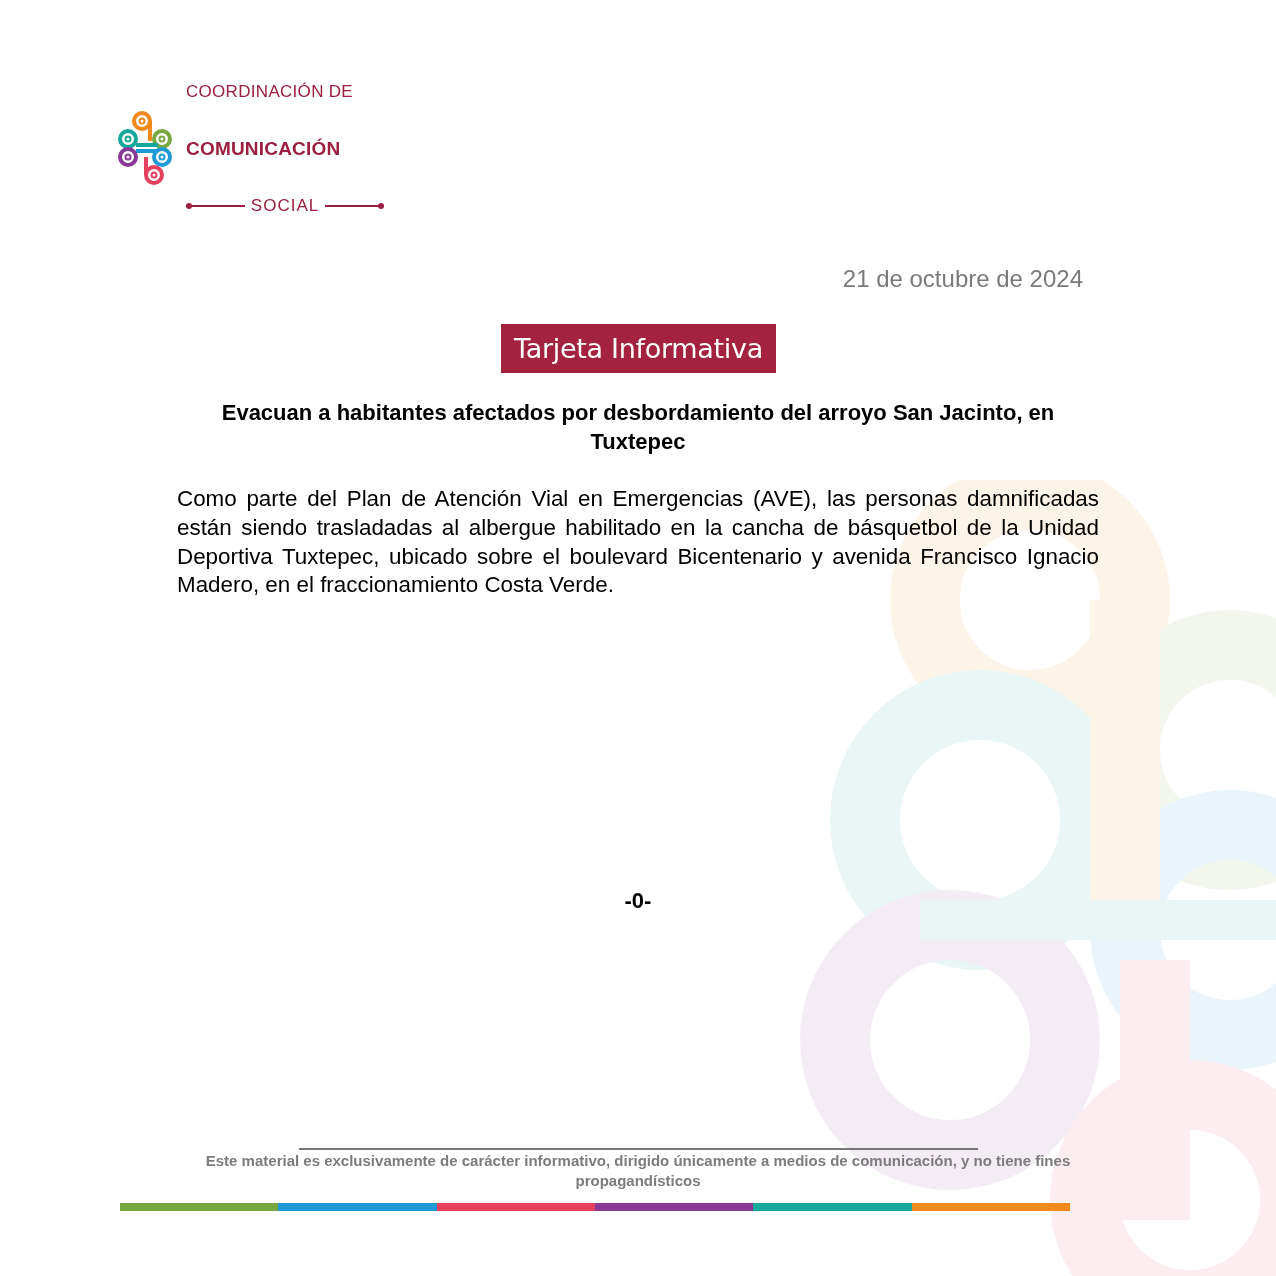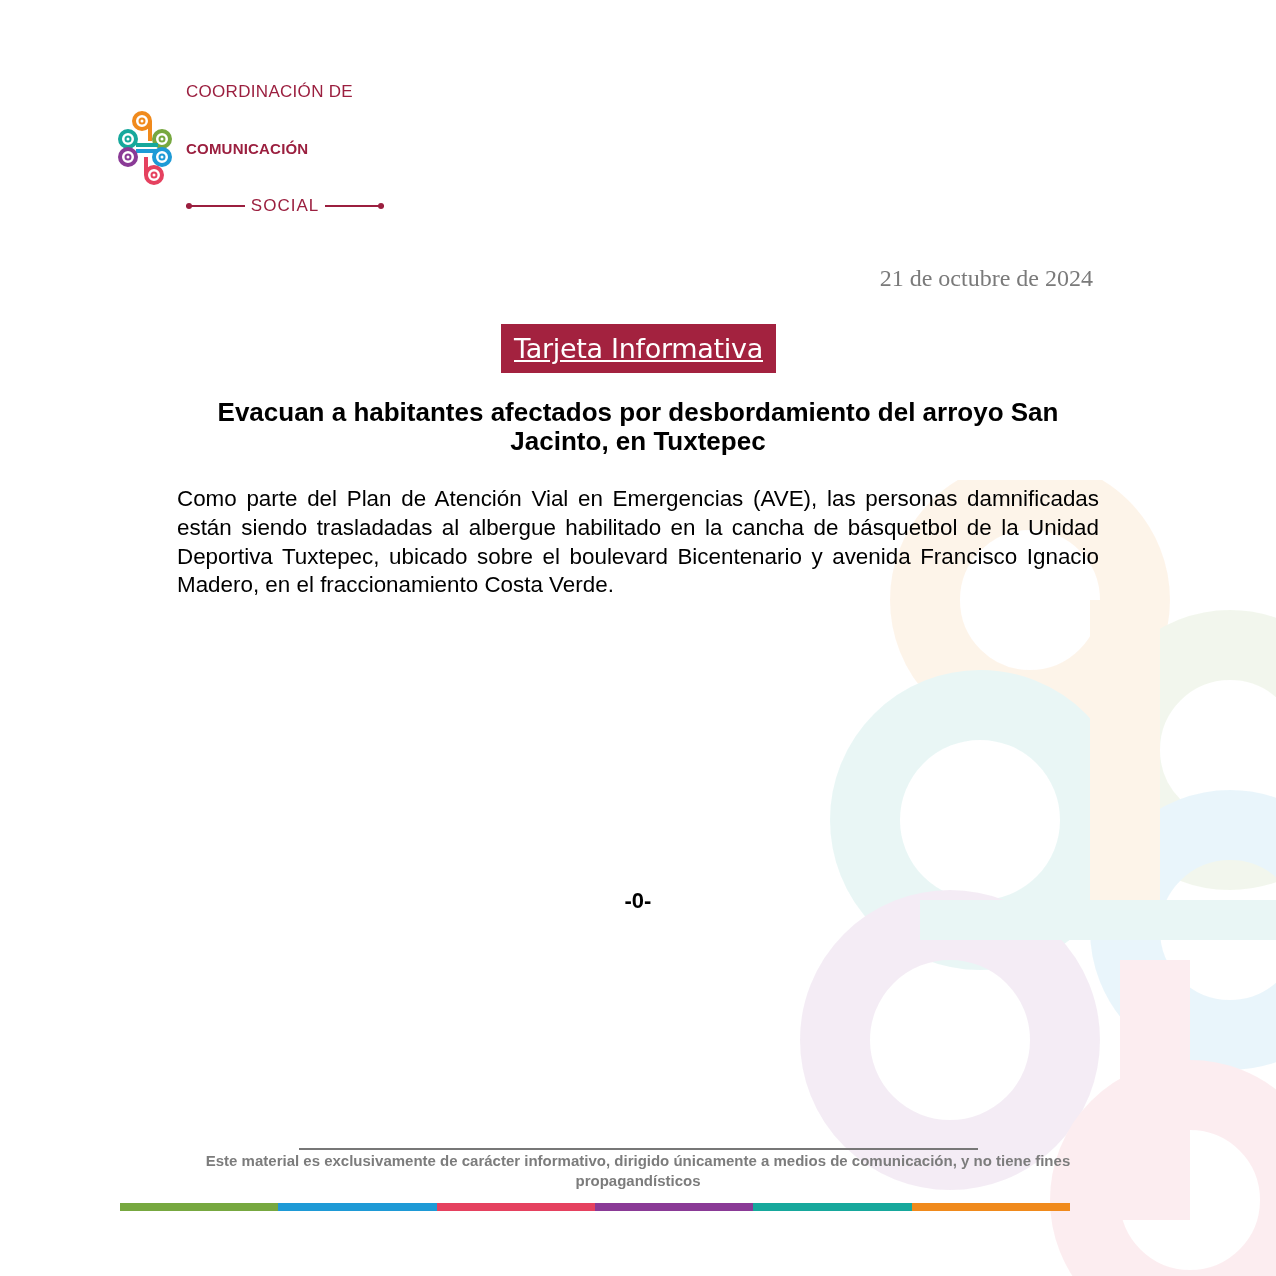--- a/index.html
+++ b/index.html
@@ -7,39 +7,39 @@
       width: 1276px; height: 1276px; position: relative; overflow: hidden;
       background: #ffffff;
       font-family: "Liberation Sans", sans-serif;
       color: #000;
     }
     .watermark { position: absolute; left: 800px; top: 480px; width: 476px; height: 796px; z-index: 0; opacity: 0.09; }
     .logo { position: absolute; left: 118px; top: 82px; display: flex; align-items: center; z-index: 1; }
     .logo-mark { width: 60px; height: 80px; }
     .logo-text { margin-left: 8px; display: flex; flex-direction: column; align-items: flex-start; gap: 35px; }
     .logo-line1 { font-size: 17px; color: #9b1f3f; letter-spacing: 0.3px; line-height: 20px; }
-    .logo-line2 { font-size: 15px; font-weight: bold; color: #9b1f3f; line-height: 24px; letter-spacing: 0.2px; }
+    .logo-line2 { font-size: 19px; font-weight: bold; color: #9b1f3f; line-height: 24px; letter-spacing: 0.2px; }
     .logo-line3 { display: flex; align-items: center; width: 198px; color: #9b1f3f; font-size: 17px; line-height: 20px; }
     .logo-line3 .rule { flex: 1; height: 2px; background: #9b1f3f; position: relative; }
     .logo-line3 .rule.left::before, .logo-line3 .rule.right::after {
       content: ""; position: absolute; top: -2px; width: 6px; height: 6px; border-radius: 50%; background: #9b1f3f;
     }
     .logo-line3 .rule.left::before { left: 0; }
     .logo-line3 .rule.right::after { right: 0; }
     .logo-line3 .social { padding: 0 6px; letter-spacing: 1px; }
 
-    .date { position: absolute; right: 183px; top: 265px; font-family: Liberation Serif, serif; font-size: 24px; color: #7a7a7a; z-index: 1; }
+    .date { position: absolute; right: 193px; top: 265px; font-family: Liberation Sans, sans-serif; font-size: 24px; color: #7a7a7a; z-index: 1; }
     .badge {
       position: absolute; left: 501px; top: 324px; width: 275px; height: 49px;
       background: #a3223f; color: #fff; font-size: 27px; display: flex; align-items: center; justify-content: center; z-index: 1;
-      font-family: "DejaVu Sans", sans-serif; letter-spacing: -0.3px; text-decoration: underline;
+      font-family: "DejaVu Sans", sans-serif; letter-spacing: -0.3px;
     }
     .headline {
       position: absolute; left: 177px; top: 398px; width: 922px; text-align: center;
-      font-weight: bold; font-size: 26px; line-height: 29px; z-index: 1;
+      font-weight: bold; font-size: 22px; line-height: 29px; z-index: 1;
     }
     .body { position: absolute; left: 177px; top: 485px; width: 922px; z-index: 1; }
     .para { font-size: 22.4px; line-height: 28.8px; text-align: justify; margin: 0 0 29px 0; }
     .closing { position: absolute; left: 0; width: 1276px; top: 888px; text-align: center; font-weight: bold; font-size: 22px; z-index: 1; }
 
     .footer-rule { position: absolute; left: 299px; top: 1148px; width: 679px; height: 2px; background: #777; z-index: 1; }
     .disclaimer {
       position: absolute; left: 177px; top: 1151px; width: 922px; text-align: center;
       font-size: 15px; line-height: 20px; font-weight: bold; color: #7c7c7c; z-index: 1;
     }

